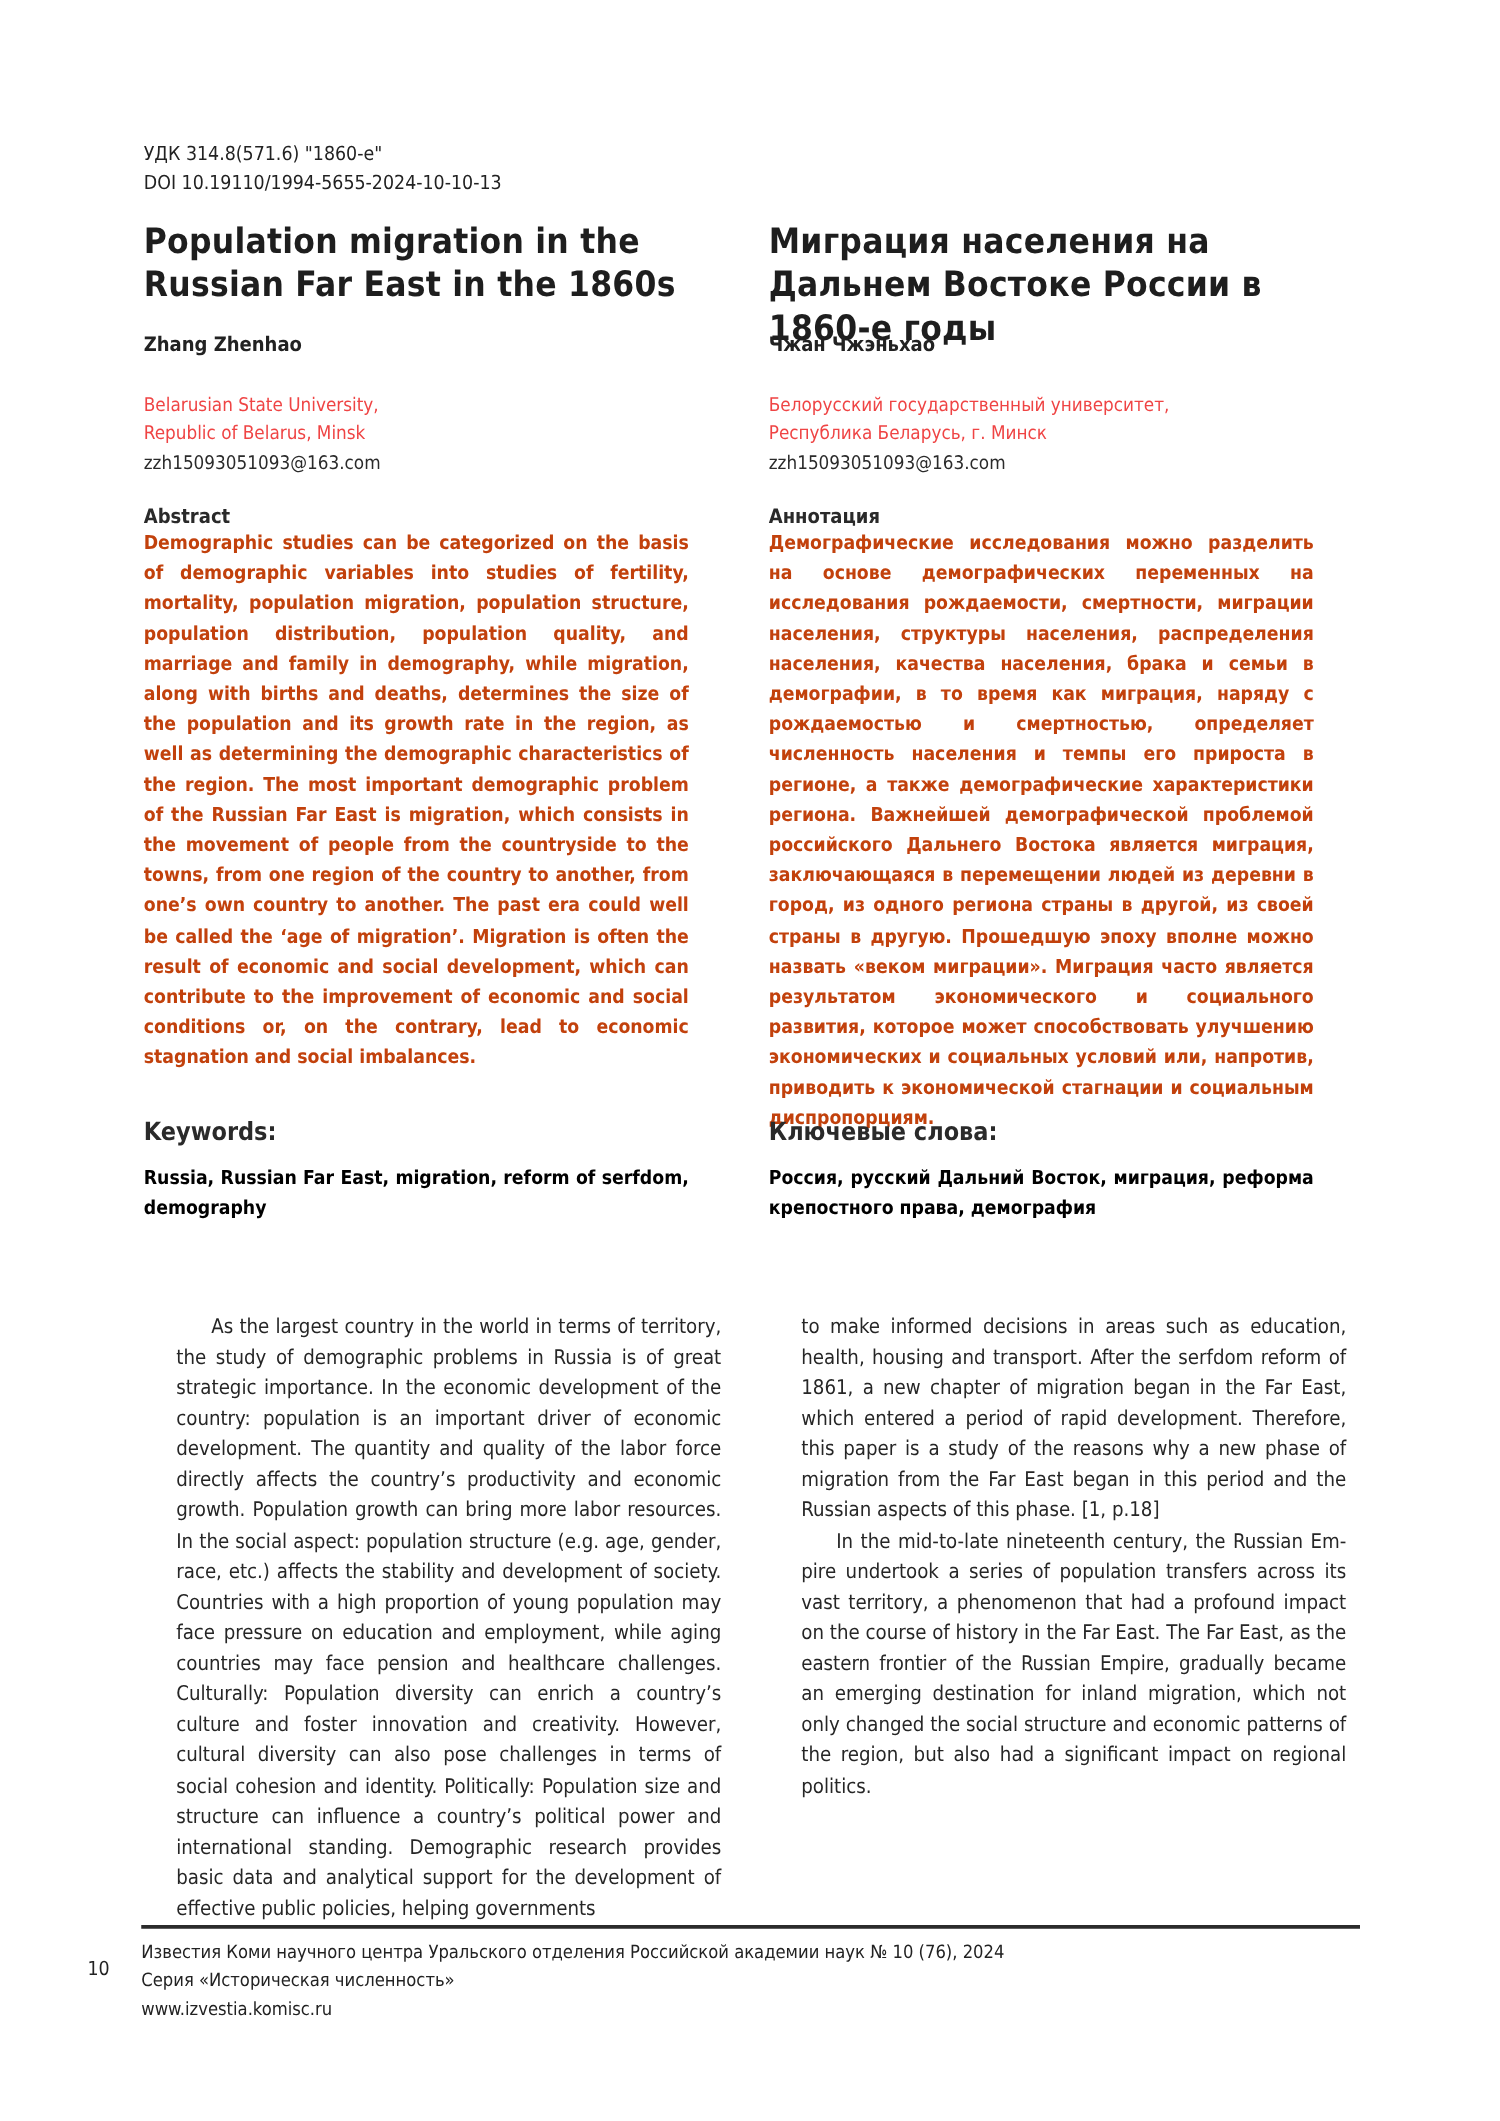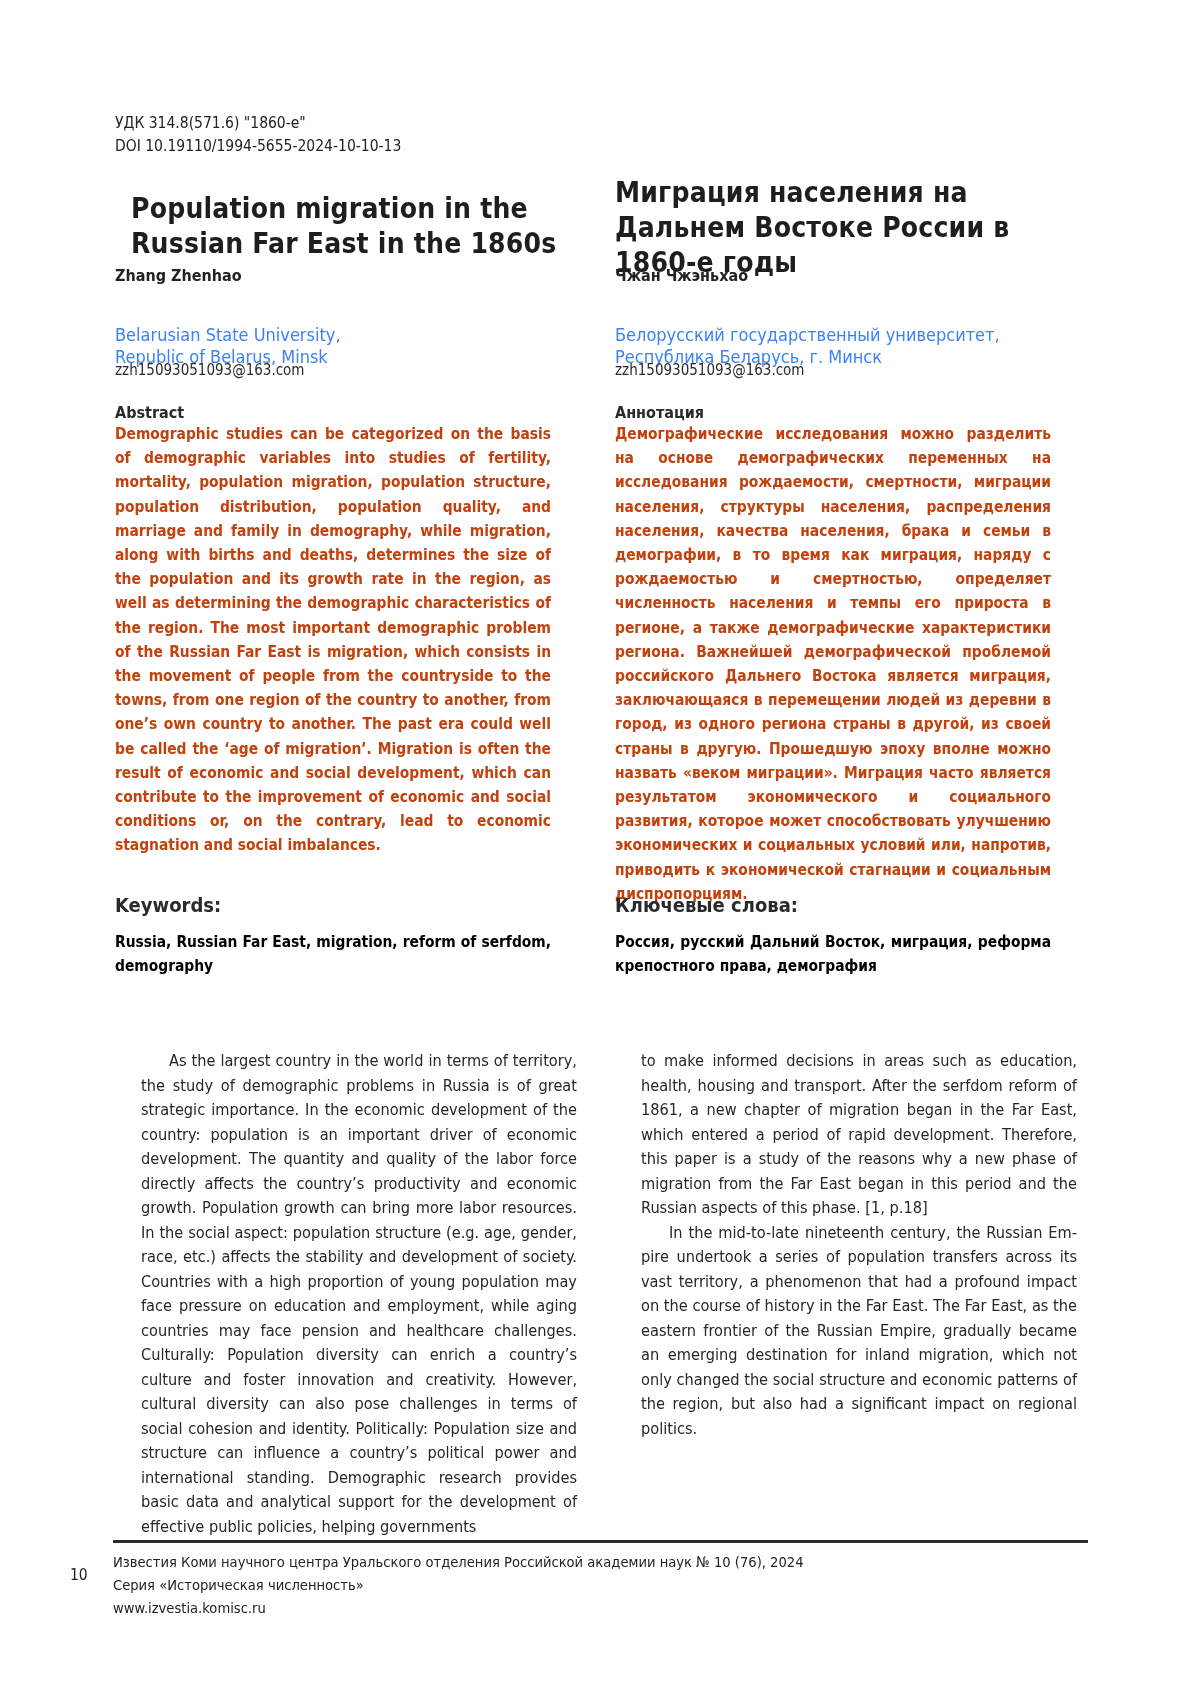--- a/index.html
+++ b/index.html
@@ -14,21 +14,21 @@
     .col-right { left: 615px; }
 
     .meta { position: absolute; left: 115px; top: 112px; font-size: 15.5px; line-height: 23px; color: #222; }
     .meta div { white-space: nowrap; }
 
     .title {
       position: absolute; top: 175px; font-size: 28px; font-weight: bold;
       line-height: 35px; letter-spacing: 0.2px; color: #1e1e1e; width: 460px;
     }
     .author { position: absolute; top: 266px; font-size: 16px; font-weight: bold; color: #222; }
-    .affil { position: absolute; top: 324px; font-size: 18px; line-height: 22px; color: #3b82f6; }
+    .affil { position: absolute; top: 313px; font-size: 15px; line-height: 22px; color: #ef4444; }
     .email { position: absolute; top: 361px; font-size: 15px; color: #2a2a2a; }
 
     .h-abstract { position: absolute; top: 403px; font-size: 16px; font-weight: bold; color: #2a2a2a; }
     .abstract {
       position: absolute; top: 422px; font-size: 15.4px; line-height: 24.2px;
       font-weight: bold; text-align: justify; color: #c2410c; hyphens: manual;
     }
     .h-keywords { position: absolute; top: 893px; font-size: 20px; font-weight: bold; color: #2a2a2a; }
     .keywords {
       position: absolute; top: 930px; font-size: 15.4px; line-height: 24.2px;
@@ -50,21 +50,21 @@
 </head>
 <body>
 
 <div class="page">
 
   <div class="meta">
     <div>УДК 314.8(571.6) "1860-е"</div>
     <div>DOI 10.19110/1994-5655-2024-10-10-13</div>
   </div>
 
-  <h1 class="title col col-left" style="margin:16px">Population migration in the Russian Far East in the 1860s</h1>
+  <h1 class="title col col-left" style="margin:0">Population migration in the Russian Far East in the 1860s</h1>
   <div class="author col col-left">Zhang Zhenhao</div>
   <div class="affil col col-left">
     <div>Belarusian State University,</div>
     <div>Republic of Belarus, Minsk</div>
   </div>
   <div class="email col col-left">zzh15093051093@163.com</div>
 
   <div class="h-abstract col col-left">Abstract</div>
   <div class="abstract col col-left">Demographic studies can be categorized on the basis of demographic variables into studies of fertility, mortali­ty, population migration, population structure, population distribution, population quality, and marriage and family in demography, while migration, along with births and deaths, determines the size of the population and its growth rate in the region, as well as determining the demographic char­acteristics of the region. The most important demographic problem of the Russian Far East is migration, which consists in the movement of people from the countryside to the towns, from one region of the country to another, from one’s own country to another. The past era could well be called the ‘age of migration’. Migration is often the result of economic and social development, which can contribute to the improve­ment of economic and social conditions or, on the contrary, lead to economic stagnation and social imbalances.</div>
 

